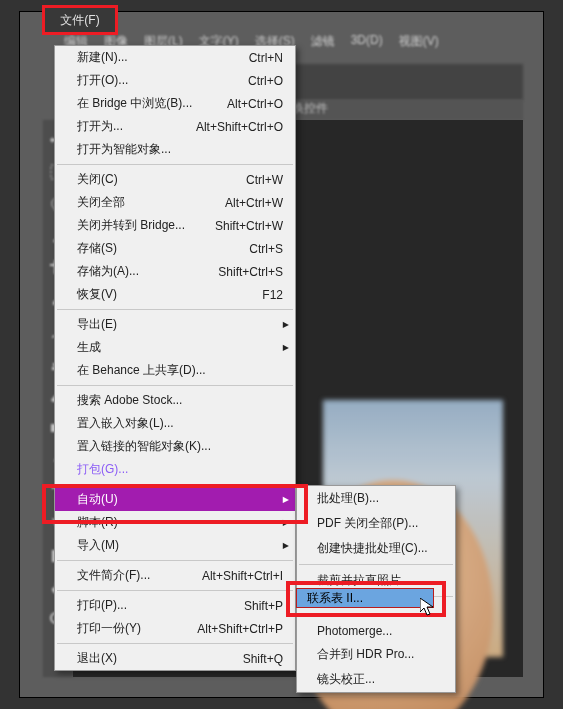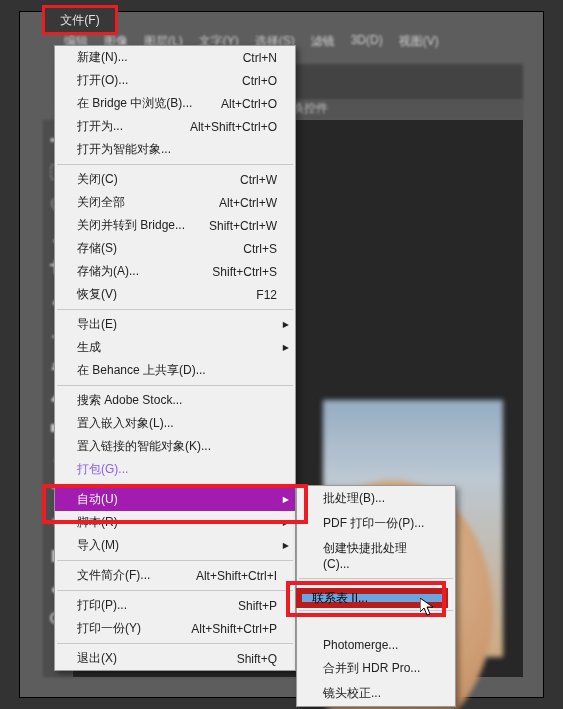--- a/index.html
+++ b/index.html
@@ -9,30 +9,30 @@
 .menubar span{padding:3px 8px}
 .file-btn{position:absolute;top:5px;left:42px;width:76px;height:30px;border:3px solid #ed1c24;background:#383838;color:#e0e0e0;display:flex;align-items:center;justify-content:center;z-index:5}
 .toolbar{position:absolute;top:52px;left:36px;right:20px;height:36px;background:#383838;filter:blur(1.5px)}
 .tabbar{position:absolute;top:88px;left:36px;right:20px;height:20px;background:#4a4a4a;color:#bbb;padding-left:200px;filter:blur(1px)}
 .leftbar{position:absolute;top:108px;left:23px;width:30px;bottom:20px;background:#424242;display:flex;flex-direction:column;align-items:center;padding-top:12px;gap:16px;filter:blur(0.8px)}
 .leftbar svg{width:16px;height:16px;fill:#c8c8c8}
 .canvas{position:absolute;top:108px;left:53px;right:20px;bottom:20px;background:#1a1a1a}
 .photo{position:absolute;top:280px;left:250px;right:20px;bottom:20px;background:linear-gradient(180deg,#8fa8bf 0%,#b8c5d0 30%,#c9a67a 100%);filter:blur(2.5px)}
 .face{position:absolute;top:80px;right:10px;width:200px;height:260px;border-radius:50%;background:radial-gradient(circle at 40% 35%,#e8c19a,#b87d4f)}
 .menu{position:absolute;top:45px;left:54px;width:242px;background:#f0f0f0;border:1px solid #999;box-shadow:3px 3px 6px rgba(0,0,0,.4);z-index:10}
-.mi{display:flex;justify-content:space-between;align-items:center;padding:3px 18px 3px 22px;color:#222;position:relative;cursor:default}
+.mi{display:flex;justify-content:space-between;align-items:center;padding:3px 12px 3px 22px;color:#222;position:relative;cursor:default}
 .mi.hl{background:#a21caf;color:#fff}
 .mi.dis{color:#8b5cf6}
 .sep{height:1px;background:#c8c8c8;margin:3px 2px}
 .arrow::after{content:"▶";font-size:8px;position:absolute;right:6px}
 .autobox{position:absolute;top:484px;left:42px;width:266px;height:40px;border:4px solid #ed1c24;z-index:15;pointer-events:none}
 .submenu{position:absolute;top:485px;left:296px;width:160px;background:#f0f0f0;border:1px solid #999;box-shadow:3px 3px 6px rgba(0,0,0,.4);z-index:12;filter:blur(0.6px)}
-.submenu .mi{padding:4px 26px}
+.submenu .mi{padding:4px 20px}
 .contactbox{position:absolute;top:581px;left:286px;width:160px;height:36px;border:4px solid #ed1c24;z-index:16;pointer-events:none}
-.contact-item{position:absolute;top:588px;left:296px;width:152px;height:20px;background:#6ba5e0;border:6px solid #b91c1c;color:#000;padding:2px 10px;z-index:13;display:flex;align-items:center}
+.contact-item{position:absolute;top:588px;left:296px;width:138px;height:20px;background:#6ba5e0;border:1px solid #b91c1c;color:#000;padding:2px 10px;z-index:13;display:flex;align-items:center}
 .cursor{position:absolute;top:598px;left:420px;z-index:20}
 .dimmer{position:absolute;inset:0;background:rgba(255,255,255,.06);pointer-events:none;z-index:2}
 </style>
 </head>
 <body>
 
 <div class="frame">
   <div class="dimmer"></div>
   <div class="menubar">
     <span>编辑</span>
@@ -234,21 +234,21 @@
         <span>Shift+Q</span>
       </div>
     </div>
 </div>
 
 <div class="autobox"></div>
 
 <div class="submenu">
   <div id="s1">
       <div class="mi">批处理(B)...</div>
-      <div class="mi">PDF 打印一份(P)...</div>
+      <div class="mi">PDF 关闭全部(P)...</div>
       <div class="mi">创建快捷批处理(C)...</div>
     </div>
     <div class="sep"></div>
   <div id="s2">
       <div class="mi">裁剪并拉直照片</div>
     </div>
     <div class="sep"></div>
   <div style="height:20px"></div>
   <div id="s3">
       <div class="mi">Photomerge...</div>

